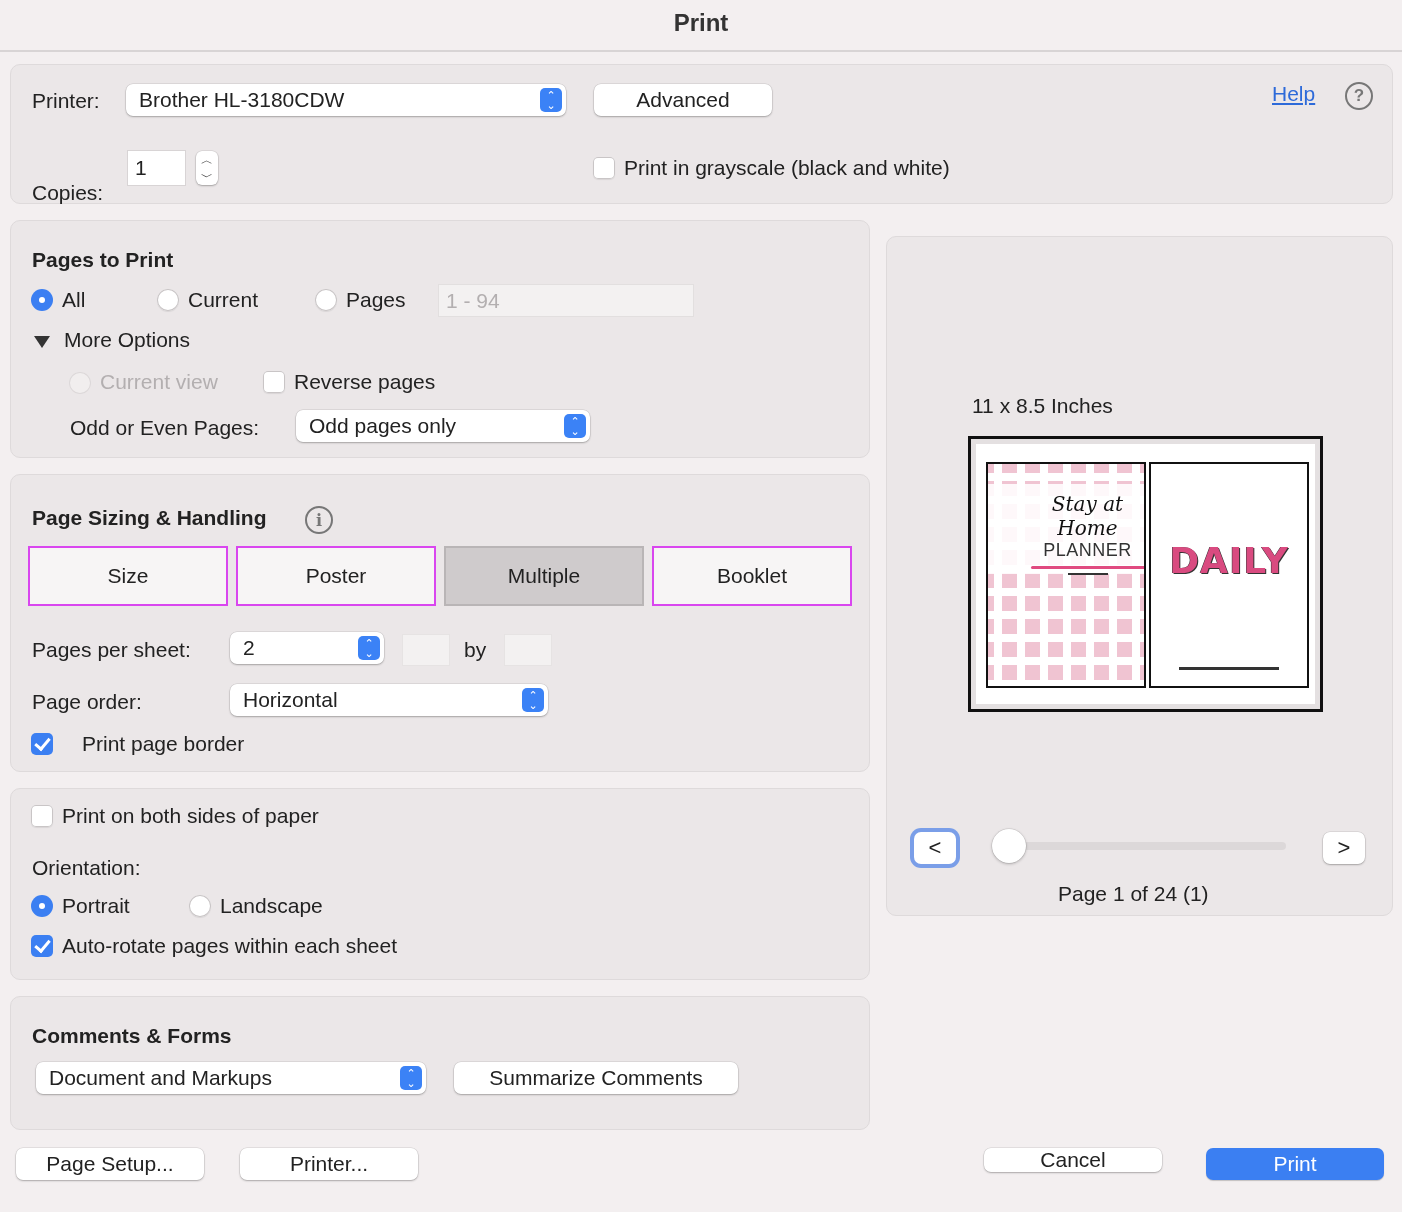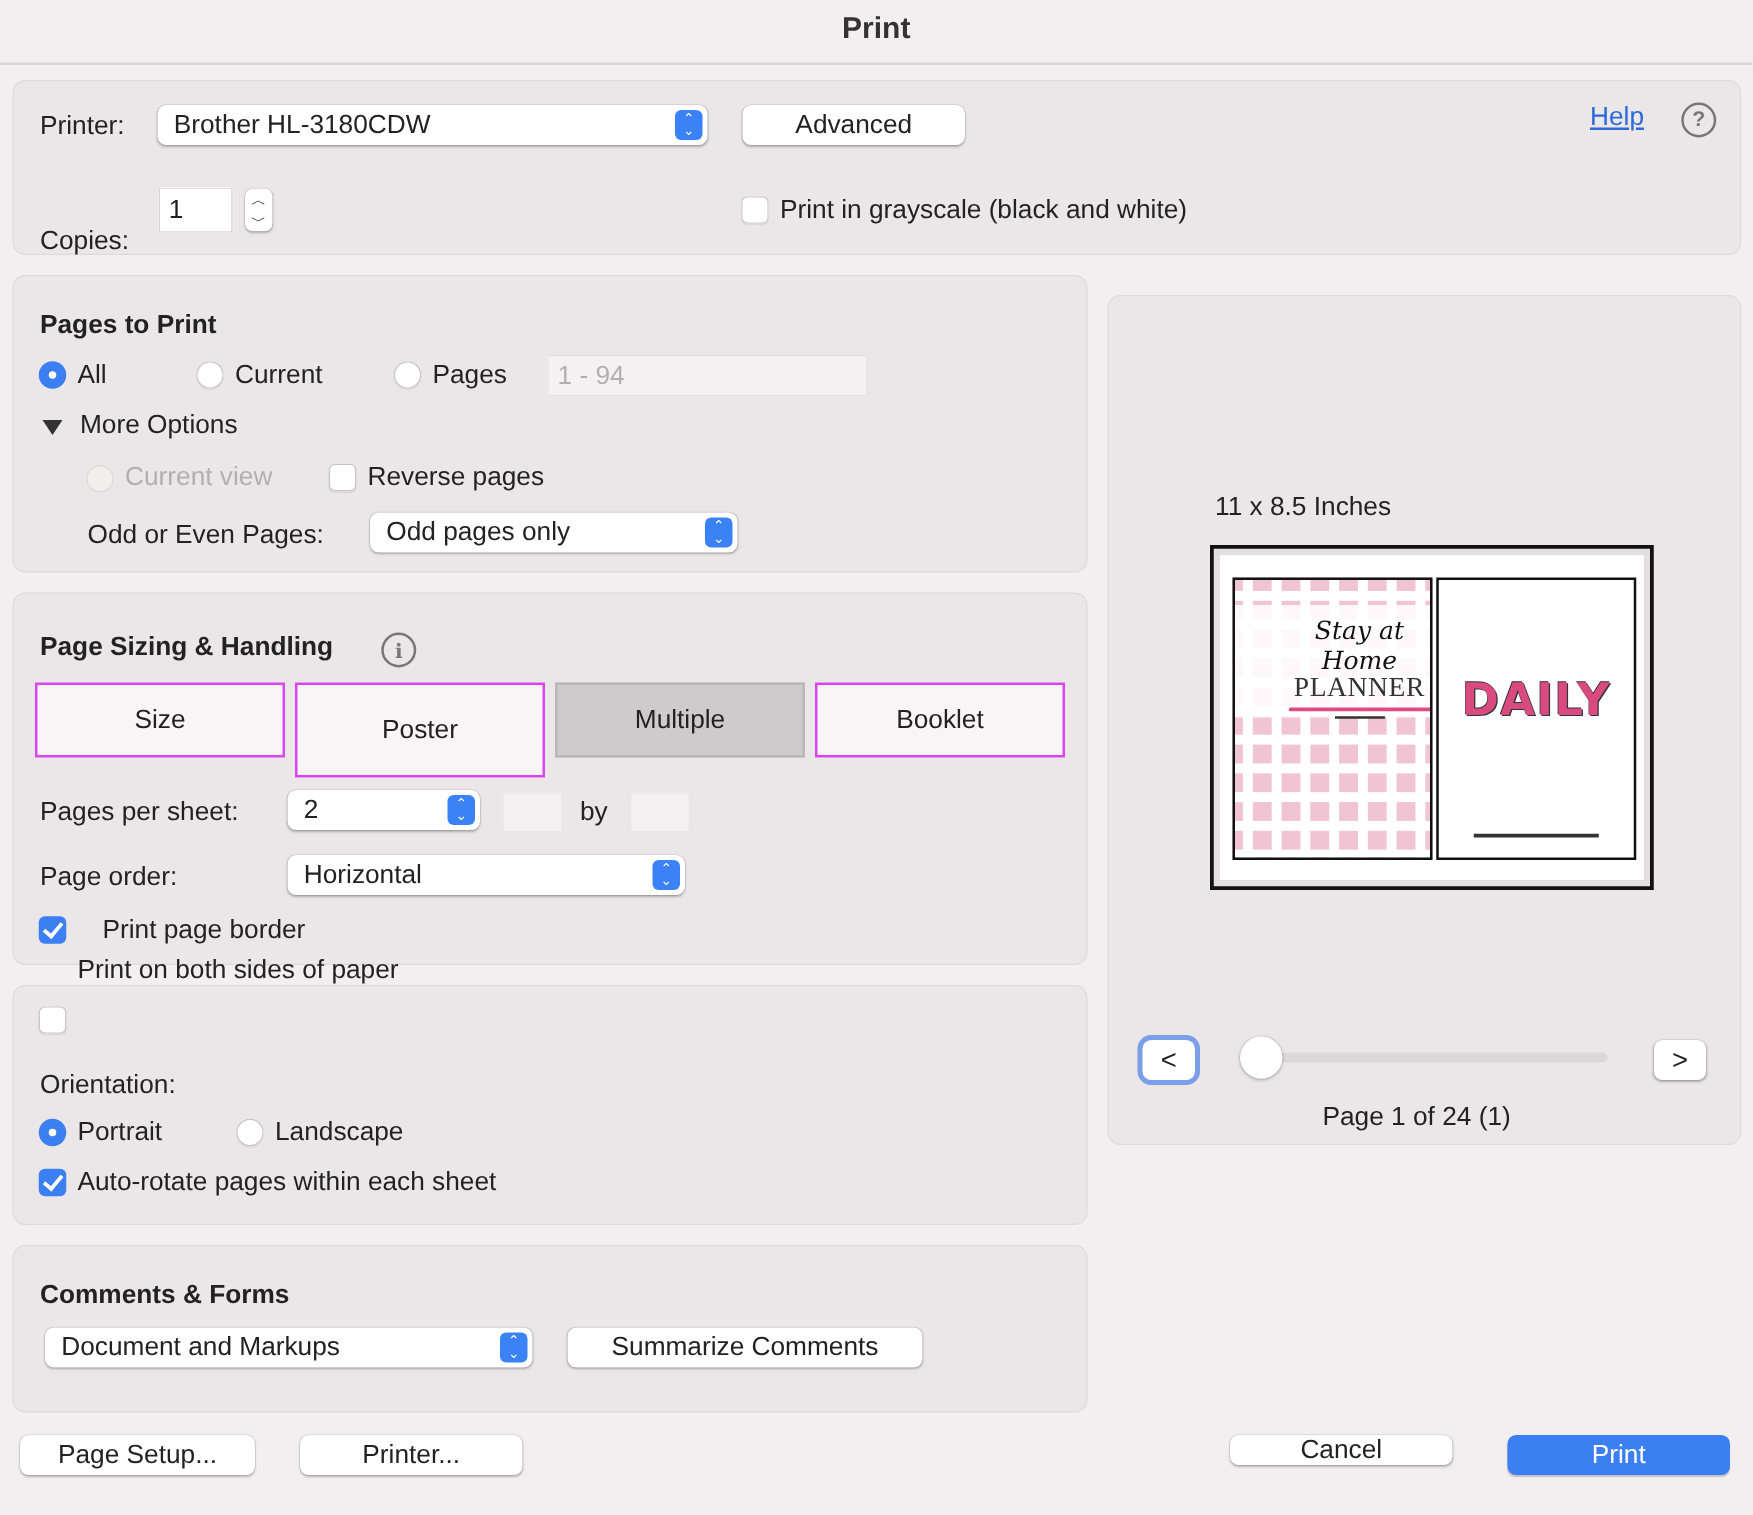--- a/index.html
+++ b/index.html
@@ -98,21 +98,21 @@
     background-size: 23px 23px, 23px 23px;
     background-blend-mode: normal;
   }
   .thumb.left .cover {
     position: absolute; left: 0; right: 0; top: 20px; height: 90px; background: rgba(255,255,255,0.88);
     text-align: center;
     padding-left: 43px;
   }
   .thumb.right { left: 173px; top: 18px; width: 160px; height: 226px; background: #fff; }
   .script { font-family: "DejaVu Serif", serif; font-style: italic; font-size: 20px; color: #111; padding-top: 8px; }
-  .planner { font-family: Liberation Serif, serif; font-size: 22px; color: #333; letter-spacing: 0.5px; line-height: 20px; }
+  .planner { font-family: Liberation Sans, sans-serif; font-size: 18px; color: #333; letter-spacing: 0.5px; line-height: 20px; }
   .pinkline { margin: 6px auto 0; width: 120px; height: 3px; background: #e04a80; border-radius: 2px; }
   .tinyline { margin: 4px auto 0; width: 40px; height: 2px; background: #333; }
   .daily {
     position: absolute; left: 0; right: 0; top: 76px; text-align: center;
     font-family: "DejaVu Sans", sans-serif; font-weight: bold; font-size: 36px; color: #d94b80;
     letter-spacing: 1px; text-shadow: 1px 1px 0 #333, -0.5px -0.5px 0 #333;
   }
   .footer-line {
     position: absolute; left: 28px; right: 28px; bottom: 16px; height: 3px; background: #333;
   }
@@ -181,21 +181,21 @@
 <div class="popup" style="left:296px; top:410px; width:294px; height:32px;">
   <span>Odd pages only</span>
   <span class="arrows">⌃<br>⌄</span>
 </div>
 
 <div class="panel" style="left:10px; top:474px; width:860px; height:298px;"></div>
 <div class="heading" style="left:32px; top:506px;">Page Sizing &amp; Handling</div>
 <div class="circle-icon" style="left:305px; top:506px; width:28px; height:28px; font-size:16px; font-family:'DejaVu Serif', serif;">i</div>
 
 <div class="seg" style="left:28px; top:546px; width:200px; height:60px;">Size</div>
-<div class="seg" style="left:236px; top:546px; width:200px; height:76px;">Poster</div>
+<div class="seg" style="left:236px; top:546px; width:200px; height:60px;">Poster</div>
 <div class="seg active" style="left:444px; top:546px; width:200px; height:60px;">Multiple</div>
 <div class="seg" style="left:652px; top:546px; width:200px; height:60px;">Booklet</div>
 
 <div class="label" style="left:32px; top:638px;">Pages per sheet:</div>
 <div class="popup" style="left:230px; top:632px; width:154px; height:32px;">
   <span>2</span>
   <span class="arrows">⌃<br>⌄</span>
 </div>
 <div class="field empty" style="left:402px; top:634px; width:48px; height:32px;"></div>
 <div class="label" style="left:464px; top:638px;">by</div>
@@ -205,21 +205,21 @@
 <div class="popup" style="left:230px; top:684px; width:318px; height:32px;">
   <span>Horizontal</span>
   <span class="arrows">⌃<br>⌄</span>
 </div>
 
 <div class="check on" style="left:31px; top:733px;"></div>
 <div class="label" style="left:62px; top:732px;margin-left:20px;">Print page border</div>
 
 <div class="panel" style="left:10px; top:788px; width:860px; height:192px;"></div>
 <div class="check" style="left:31px; top:805px;"></div>
-<div class="label" style="left:62px; top:764px;">Print on both sides of paper</div>
+<div class="label" style="left:62px; top:804px;">Print on both sides of paper</div>
 <div class="label" style="left:32px; top:856px;">Orientation:</div>
 <div class="radio on" style="left:31px; top:895px;"></div>
 <div class="label" style="left:62px; top:894px;">Portrait</div>
 <div class="radio" style="left:189px; top:895px;"></div>
 <div class="label" style="left:220px; top:894px;">Landscape</div>
 <div class="check on" style="left:31px; top:935px;"></div>
 <div class="label" style="left:62px; top:934px;">Auto-rotate pages within each sheet</div>
 
 <div class="panel" style="left:10px; top:996px; width:860px; height:134px;"></div>
 <div class="heading" style="left:32px; top:1024px;">Comments &amp; Forms</div>

